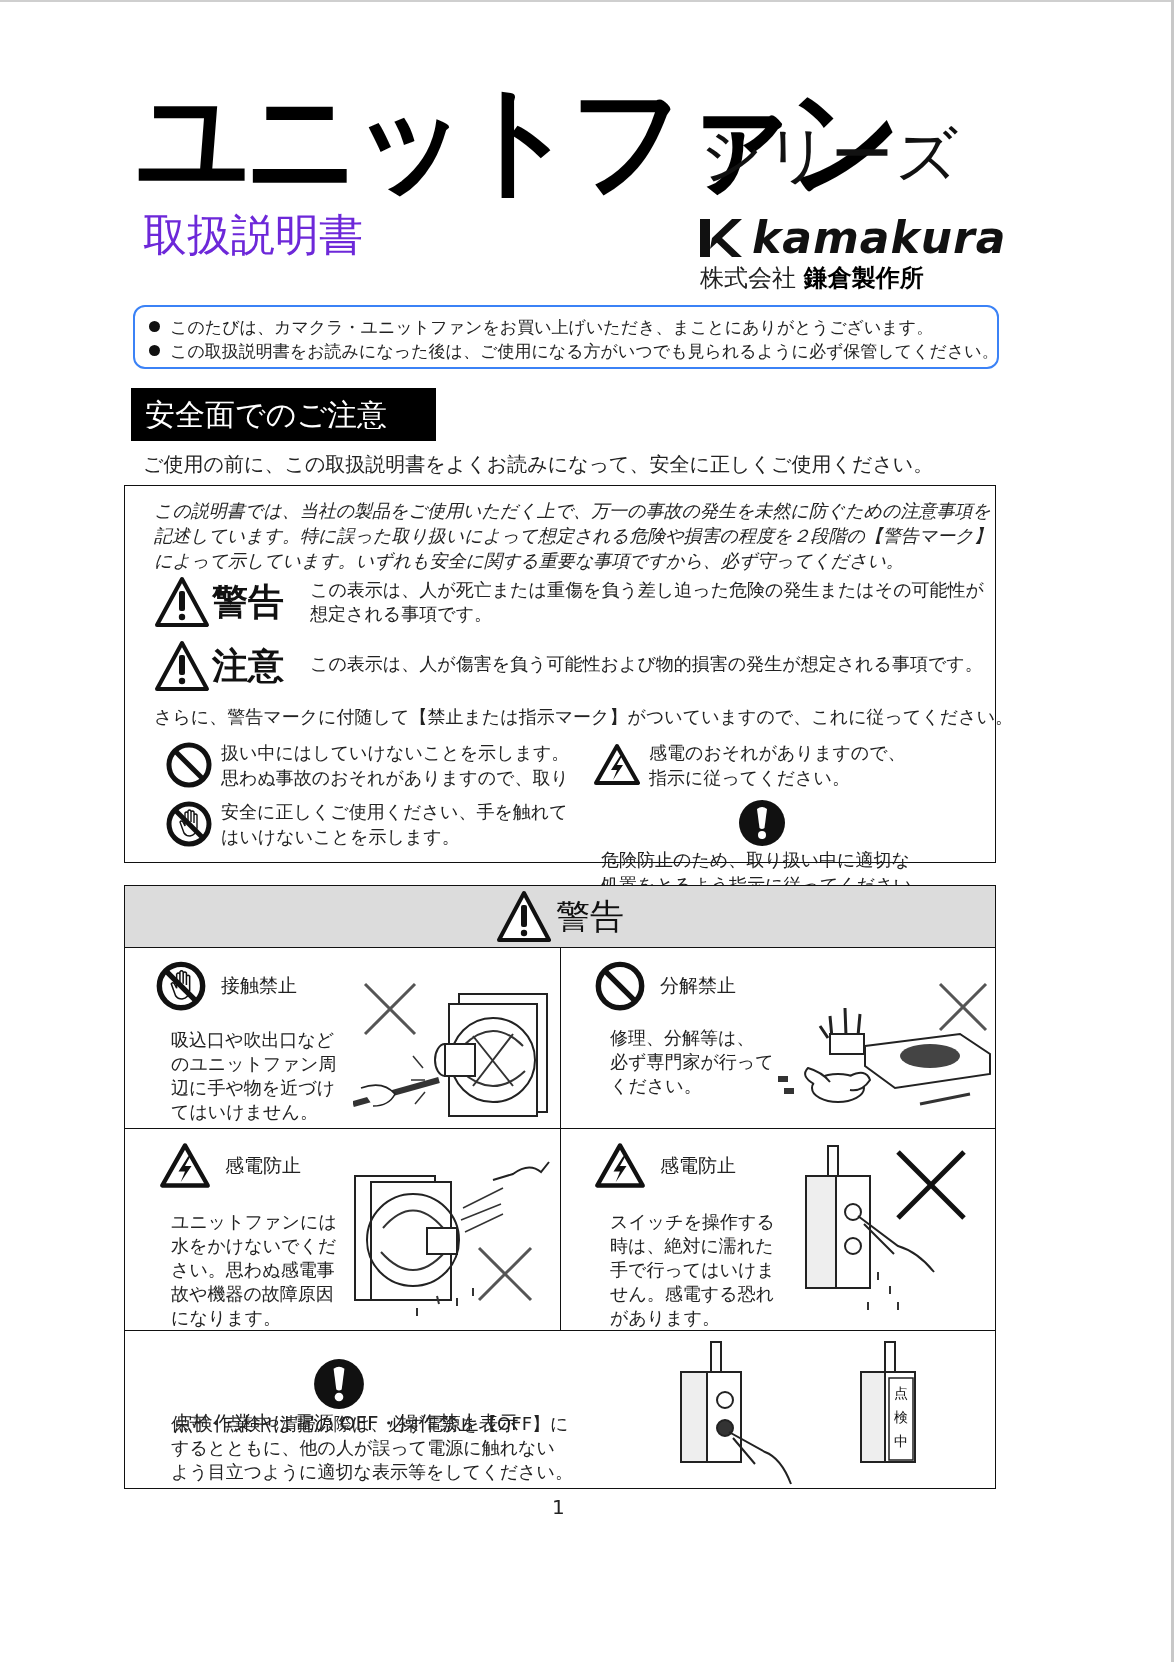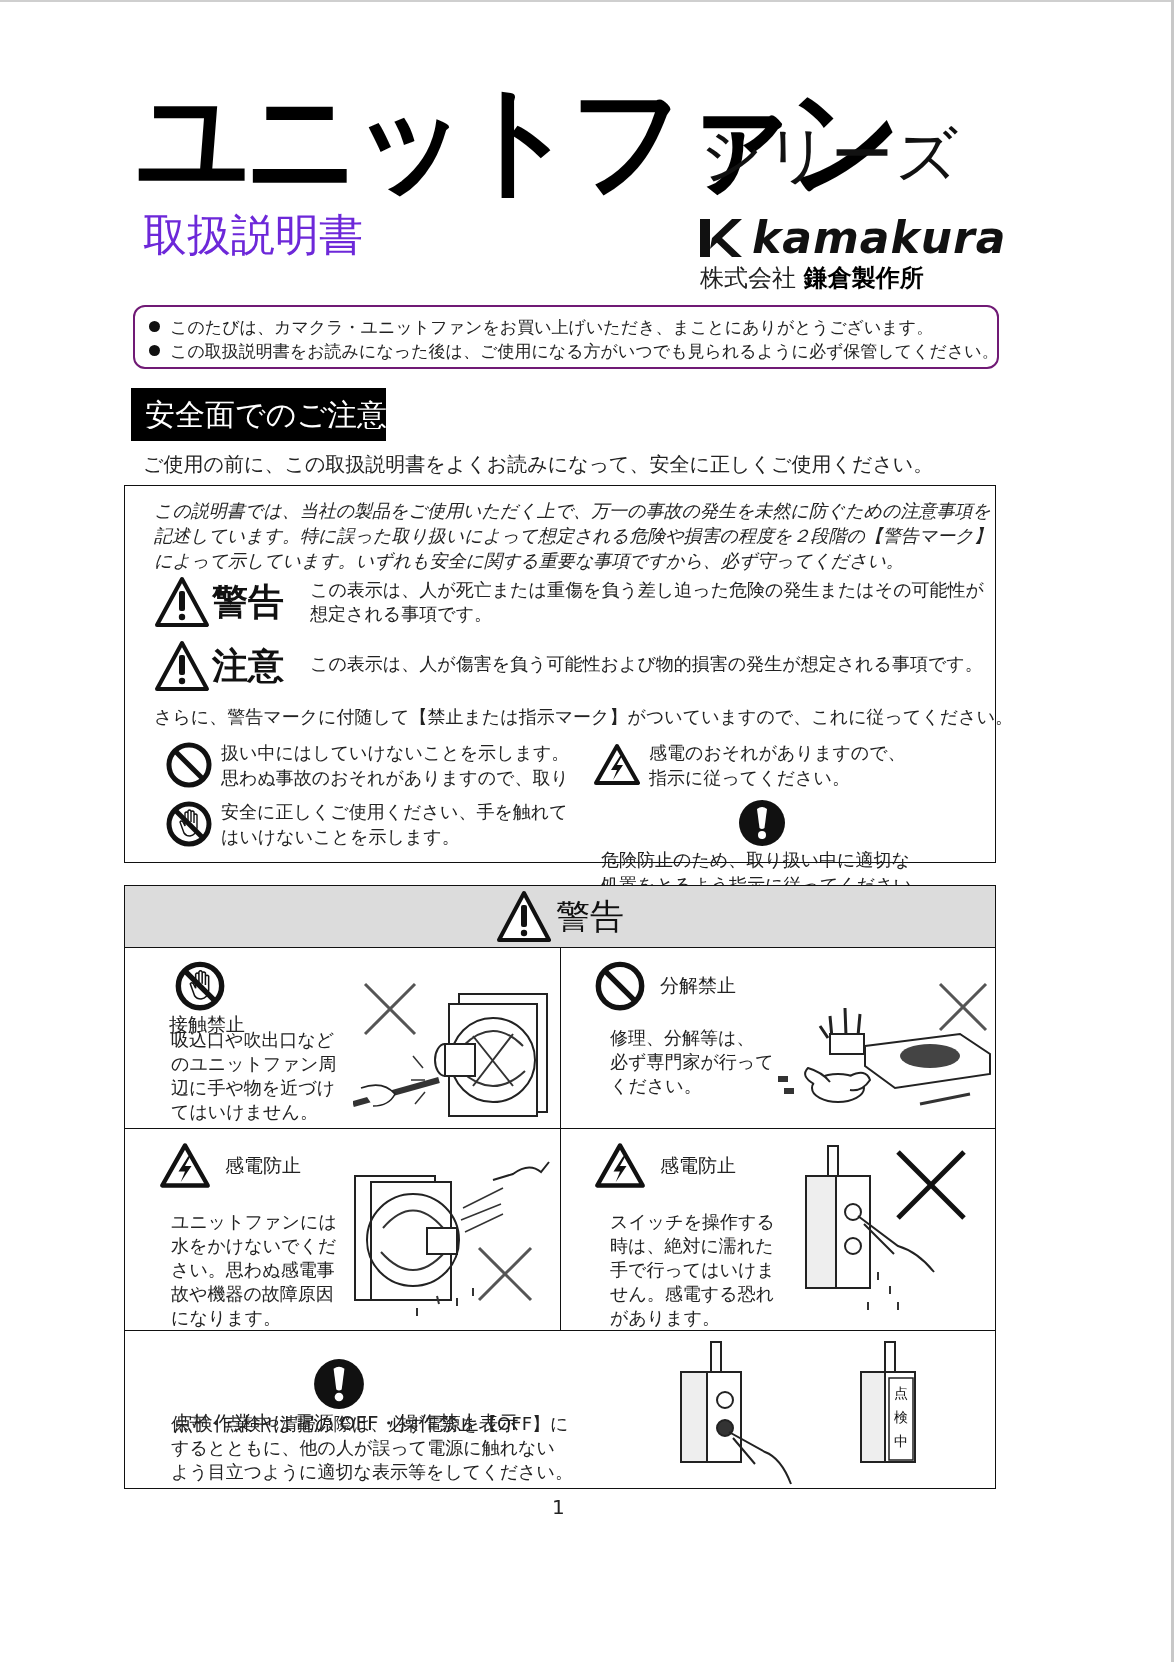--- a/index.html
+++ b/index.html
@@ -25,28 +25,28 @@
   .doc-type { left: 143px; top: 213px; font-size: 44px; line-height: 1; color: #6d28d9; white-space: nowrap; }
   .logo { left: 700px; top: 216px; display: flex; align-items: center; }
   .logo-k { width: 42px; height: 38px; margin-right: 10px; }
   .logo-text { font-size: 44px; font-weight: bold; font-style: italic; color: #111; letter-spacing: 1px; line-height: 1; }
   .company { left: 700px; top: 262px; font-size: 24px; color: #222; white-space: nowrap; }
   .company b { font-weight: bold; color: #000; }
 
   
   .notice-box {
     left: 133px; top: 305px; width: 866px; height: 64px;
-    border: 2px solid #701a75; border-radius: 12px; padding: 8px 0 0 14px; box-sizing: border-box;
+    border: 2px solid #3b82f6; border-radius: 12px; padding: 8px 0 0 14px; box-sizing: border-box;
   }
   .notice-line { font-size: 17px; line-height: 24px; color: #222; white-space: nowrap; }
   .notice-line .dot { display: inline-block; width: 11px; height: 11px; background: #111; border-radius: 50%; margin-right: 10px; vertical-align: 1px; }
 
   
   .section-header {
-    left: 131px; top: 388px; width: 255px; height: 53px; background: #000; color: #fff;
+    left: 131px; top: 388px; width: 305px; height: 53px; background: #000; color: #fff;
     font-size: 30px; line-height: 53px; padding-left: 14px; box-sizing: border-box; white-space: nowrap;
   }
   .section-sub { left: 143px; top: 451px; font-size: 20px; color: #222; white-space: nowrap; }
 
   
   .intro-box {
     left: 124px; top: 485px; width: 872px; height: 378px; border: 1.5px solid #111; box-sizing: border-box;
   }
   .intro-text { position: absolute; left: 29px; top: 12px; font-size: 18px; line-height: 25px; color: #222; white-space: nowrap; font-style: italic; }
   .level-row { position: absolute; left: 29px; display: flex; align-items: flex-start; }
@@ -198,21 +198,21 @@
       <circle cx="28" cy="43" r="3.2" fill="#111"></circle>
     </svg>
     <span class="warn-header-label">警告</span>
   </div>
 
   <div class="hline" style="top:242px;"></div>
   <div class="hline" style="top:444px;"></div>
   <div class="vline" style="left:435px; top:62px; height:382px;"></div>
 
   <div class="cell" style="left:0; top:62px; width:435px; height:180px;">
-    <div class="cell-title-row" style="left:30px; top:12px;flex-direction:column;">
+    <div class="cell-title-row" style="left:30px; top:12px;">
       <svg class="cell-icon" viewBox="0 0 48 48">
         <circle cx="24" cy="24" r="20" fill="#fff" stroke="#111" stroke-width="5"></circle>
         <path d="M19 33 L15 22 Q16 20 18 22 L20 26 L20 13 Q21.5 11 23 13 L23 22 L23 11 Q24.5 9 26 11 L26 22 L26 12 Q27.5 10 29 12 L29 23 L29 15 Q30.5 13 32 15 L32 28 Q31 35 25 36 Q21 36 19 33 Z" fill="#fff" stroke="#111" stroke-width="1.4"></path>
         <line x1="10" y1="10" x2="38" y2="38" stroke="#111" stroke-width="5"></line>
       </svg>
       <span class="cell-title">接触禁止</span>
     </div>
     <div class="cell-body" style="left:46px; top:80px;">吸込口や吹出口など
 のユニットファン周
 辺に手や物を近づけ

